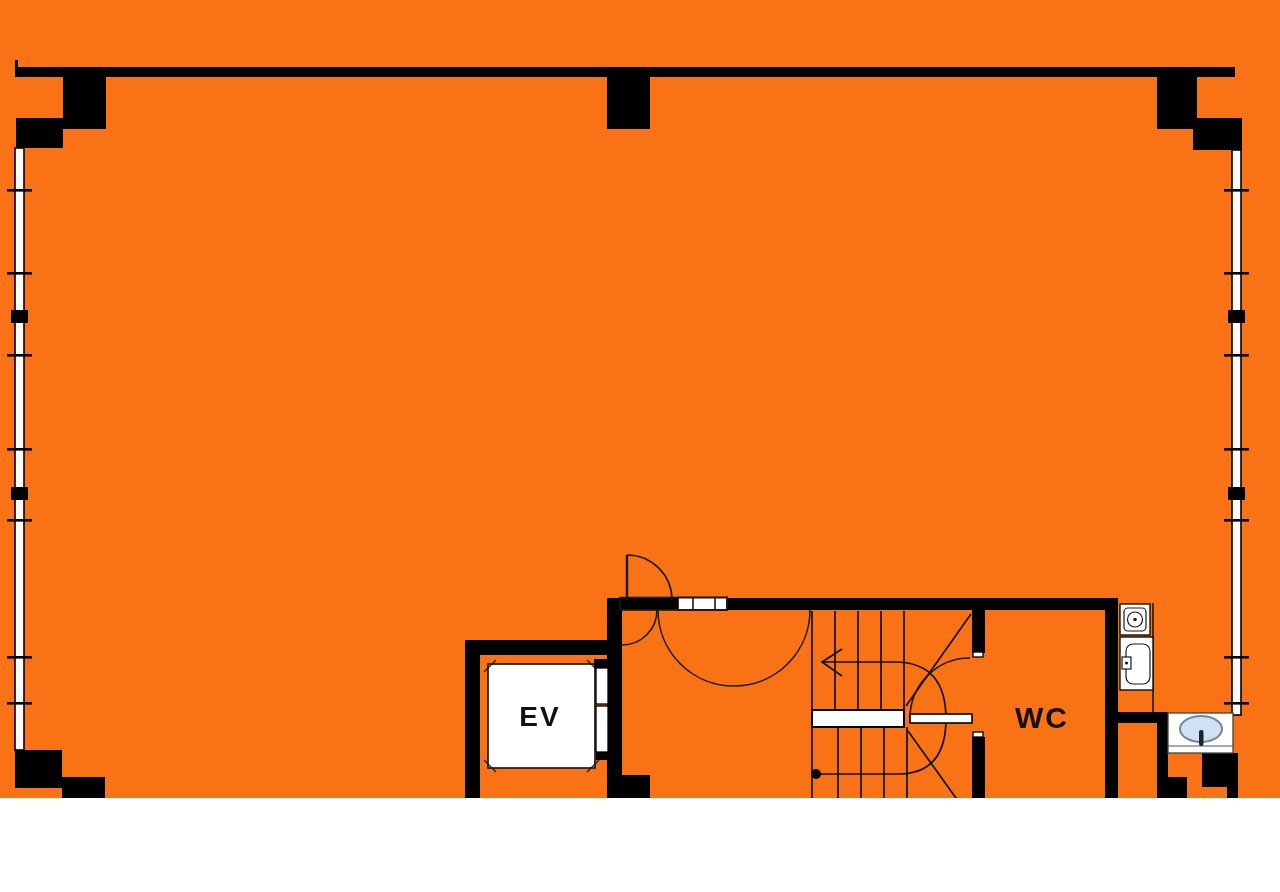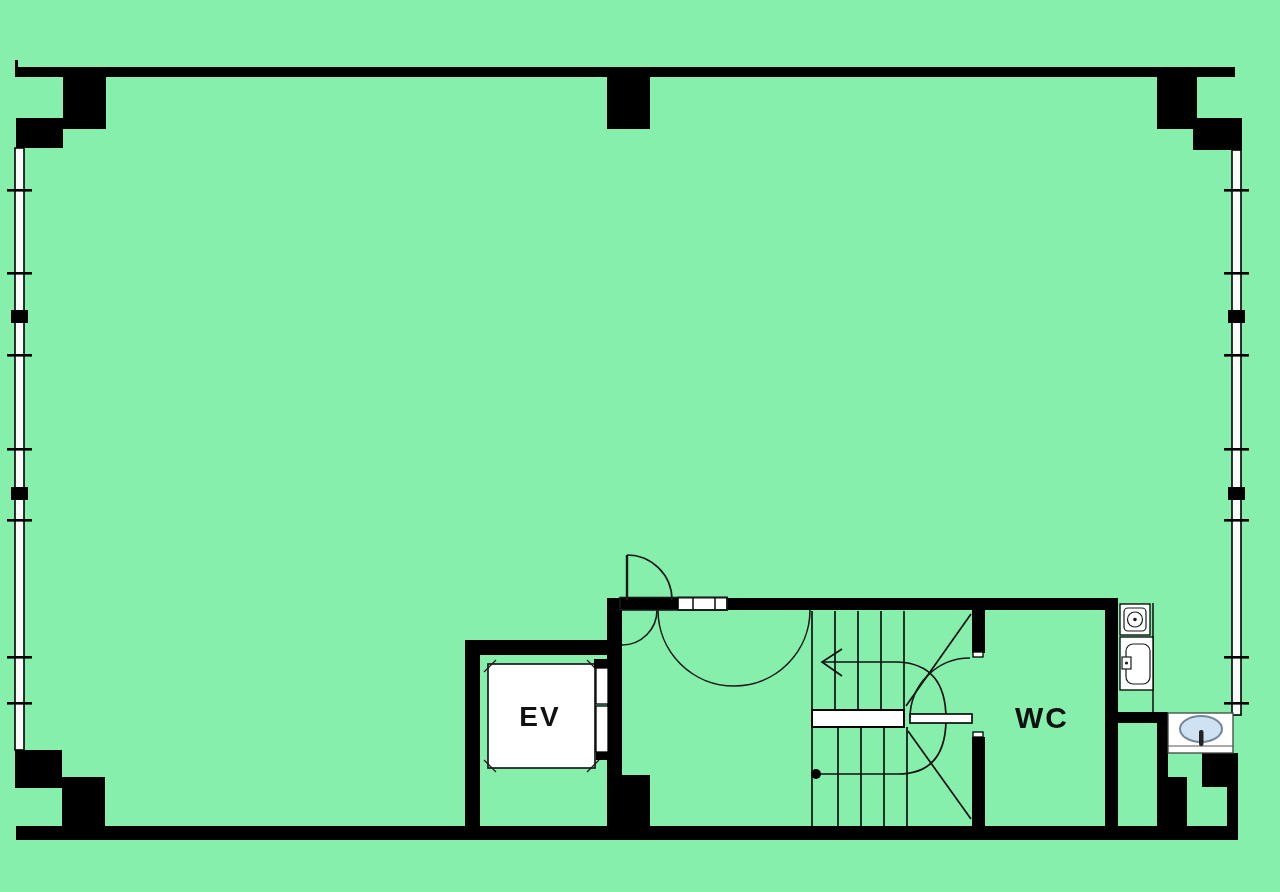--- a/index.html
+++ b/index.html
@@ -1,16 +1,16 @@
 <!DOCTYPE html>
 <html><head>
 <meta charset="utf-8">
 <style>
   html,body{margin:0;padding:0;background:#ffffff;}
-  .stage{position:relative;width:1280px;height:892px;background:#86efac;overflow:hidden;
+  .stage{position:relative;width:1280px;height:798px;background:#f97316;overflow:hidden;
          font-family:"Liberation Sans", sans-serif;}
   svg{position:absolute;left:0;top:0;}
   .wall{fill:#000000;stroke:none;}
   .thin{fill:none;stroke:#1a1a1a;stroke-width:1.6;}
   .thin2{fill:none;stroke:#1a1a1a;stroke-width:1.3;}
   .whitebox{fill:#ffffff;stroke:#000000;stroke-width:1.6;}
   .whitebox2{fill:#ffffff;stroke:#000000;stroke-width:1.3;}
   .tick{fill:#000000;}
   .stair{fill:none;stroke:#111111;stroke-width:1.7;}
   .label{fill:#111111;font-weight:600;letter-spacing:2px;}

